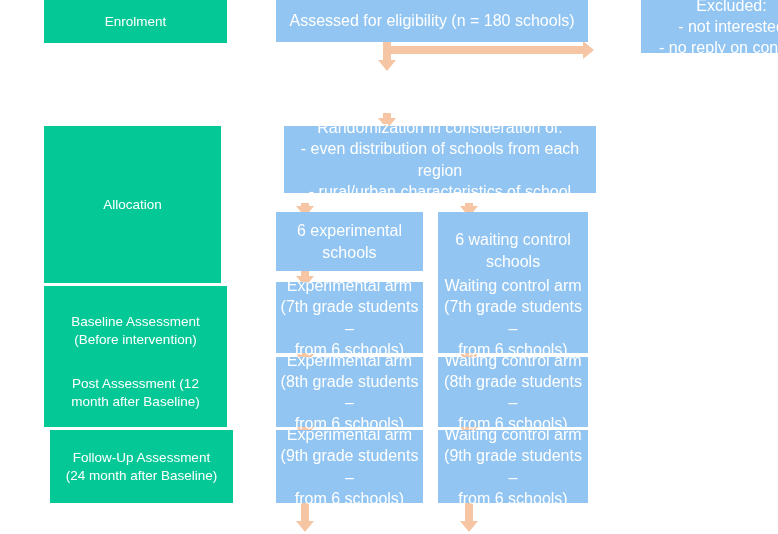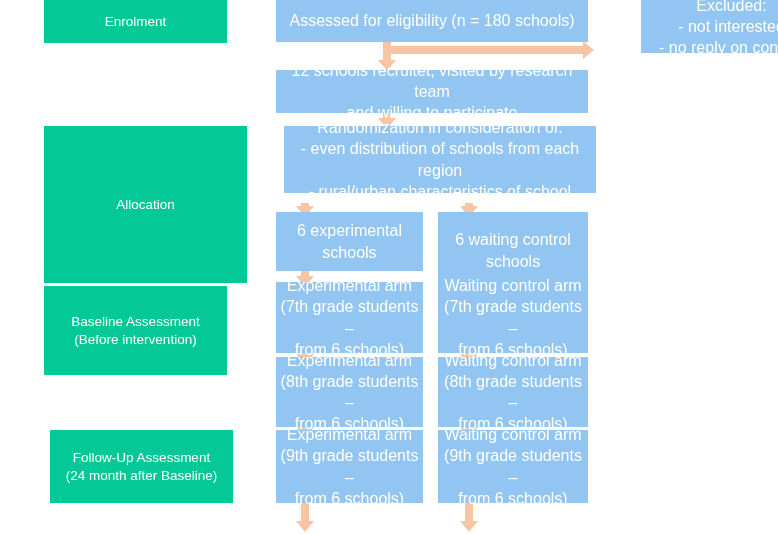--- a/index.html
+++ b/index.html
@@ -66,25 +66,27 @@
     border-left: 11px solid #F6C6A4;
   }
 </style>
 </head>
 <body>
 
 <div class="canvas">
 
   <div class="box green" style="left:0px; top:0px; width:183px; height:43px;">Enrolment</div>
 
-  <div class="box green" style="left:0px; top:126px; width:203px; height:157px;">Allocation</div>
+  <div class="box green" style="left:0px; top:126px; width:177px; height:157px;">Allocation</div>
 
   <div class="box green" style="left:0px; top:286px; width:183px; height:89px;">Baseline Assessment
 (Before intervention)</div>
 
+  <div class="box green" style="left:0px; top:358px; width:183px; height:69px;">Post Assessment (12
+month after Baseline)</div>
 
   <div class="box green" style="left:6px; top:430px; width:183px; height:73px;">Follow-Up Assessment
 (24 month after Baseline)</div>
 
   <div class="arrow-v" style="left:383px; top:42px; width:8px; height:20px;"></div>
   <div class="arrowhead-down" style="left:378px; top:60px;"></div>
 
   <div class="arrow-h" style="left:383px; top:46px; width:201px; height:8px;"></div>
   <div class="arrowhead-right" style="left:583px; top:41px;"></div>
 
@@ -120,22 +122,20 @@
 
   <div class="arrow-v" style="left:465px; top:503px; width:8px; height:20px;"></div>
   <div class="arrowhead-down" style="left:460px; top:521px;"></div>
 
   <div class="box blue" style="left:232px; top:0px; width:312px; height:42px;">Assessed for eligibility (n = 180 schools)</div>
 
   <div class="box blue" style="left:597px; top:0px; width:181px; height:53px;">Excluded:
 - not interested
 - no reply on contact</div>
 
-  <div class="box blue" style="left:232px; top:70px; width:312px; height:43px;">12 schools recruitet, visited by research team
-and willing to participate</div>
 
   <div class="box blue" style="left:240px; top:126px; width:312px; height:67px;">Randomization in consideration of:
 - even distribution of schools from each region
 - rural/urban characteristics of school</div>
 
   <div class="box blue" style="left:232px; top:212px; width:147px; height:59px;">6 experimental
 schools</div>
 
   <div class="box blue" style="left:394px; top:212px; width:150px; height:77px;">6 waiting control
 schools</div>

